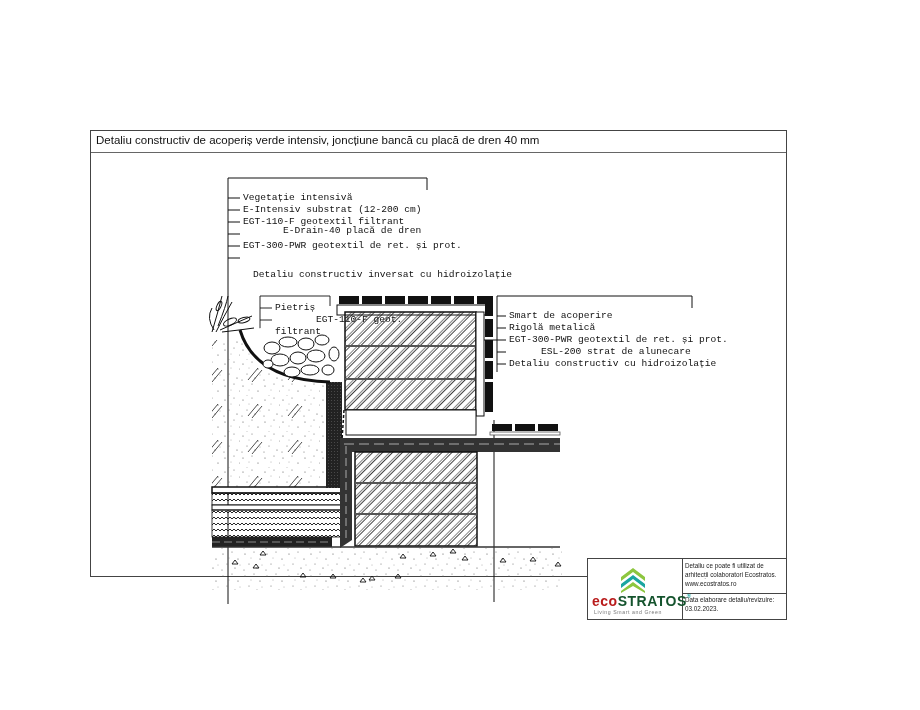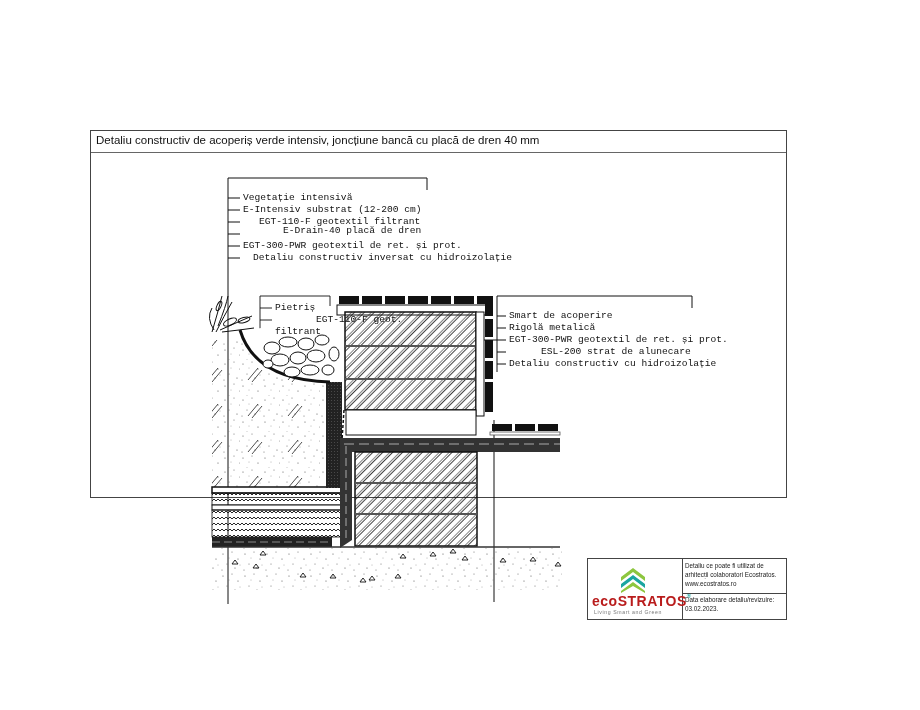--- a/index.html
+++ b/index.html
@@ -1,29 +1,29 @@
 <!DOCTYPE html>
 <html><head>
 <meta charset="utf-8">
 <style>
   html,body{margin:0;padding:0;background:#fff;}
   body{width:920px;height:710px;position:relative;overflow:hidden;font-family:"Liberation Sans","DejaVu Sans",sans-serif;}
-  .frame{position:absolute;left:90px;top:130px;width:697px;height:368px;border:1px solid #444;box-sizing:border-box;}
+  .frame{position:absolute;left:90px;top:130px;width:697px;height:447px;border:1px solid #444;box-sizing:border-box;}
   .title-row{position:absolute;left:0;top:0;right:0;height:21px;border-bottom:1px solid #666;}
   .title{position:absolute;left:5px;top:3px;font-size:11.5px;color:#111;white-space:nowrap;}
   svg.drawing{position:absolute;left:0;top:0;}
   .lbl{position:absolute;font-size:9.6px;color:#111;white-space:nowrap;line-height:12px;font-family:Liberation Mono, monospace;}
   .tb{position:absolute;left:587px;top:558px;width:200px;height:62px;border:1px solid #444;box-sizing:border-box;background:#fff;}
   .tb-logo{position:absolute;left:0;top:0;width:94px;height:60px;border-right:1px solid #444;}
   .tb-r1{position:absolute;left:94px;top:0;right:0;height:34px;border-bottom:1px solid #444;}
   .tb-r2{position:absolute;left:94px;top:34px;right:0;bottom:0;}
   .tb-txt{font-size:6.3px;color:#222;line-height:9px;padding:2px 3px;}
   .brand{position:absolute;left:4px;top:34px;font-size:14px;font-weight:bold;letter-spacing:0.5px;white-space:nowrap;}
   .brand .eco{color:#b91c1c;}
-  .brand .str{color:#b91c1c;}
+  .brand .str{color:#14532d;}
   .tagline{position:absolute;left:6px;top:50px;font-size:5.2px;color:#777;letter-spacing:0.6px;white-space:nowrap;}
 </style>
 </head>
 <body>
 
 <div class="frame">
   <div class="title-row">
     <span class="title">Detaliu constructiv de acoperiș verde intensiv, joncțiune bancă cu placă de dren 40 mm</span>
   </div>
 </div>
@@ -183,24 +183,24 @@
       <path d="M530 561 l3 -4 l3 4 z"></path>
     <path d="M555 566 l3 -4 l3 4 z"></path>
       <path d="M369 580 l3 -4 l3 4 z"></path>
       <path d="M395 578 l3 -4 l3 4 z"></path>
   </g>
 </svg>
 
 <div>
   <div class="lbl" style="left:243px;top:192px;">Vegetație intensivă</div>
   <div class="lbl" style="left:243px;top:204px;">E-Intensiv substrat (12-200 cm)</div>
-  <div class="lbl" style="left:243px;top:216px;margin-left:16px;">EGT-110-F geotextil filtrant</div>
+  <div class="lbl" style="left:243px;top:216px;">EGT-110-F geotextil filtrant</div>
   <div class="lbl" style="left:243px;top:225px;padding-left:40px;">E-Drain-40 placă de dren</div>
   <div class="lbl" style="left:243px;top:240px;">EGT-300-PWR geotextil de ret. și prot.</div>
-  <div class="lbl" style="left:243px;top:252px;padding-left:10px;">Detaliu constructiv inversat cu hidroizolație</div>
+  <div class="lbl" style="left:243px;top:269px;padding-left:10px;">Detaliu constructiv inversat cu hidroizolație</div>
 </div>
 
 <div>
   <div class="lbl" style="left:275px;top:302px;">Pietriș</div>
   <div class="lbl" style="left:275px;top:314px;margin-left:41px;">EGT-110-F geot.</div>
   <div class="lbl" style="left:275px;top:326px;">filtrant</div>
 </div>
 
 <div>
   <div class="lbl" style="left:509px;top:310px;">Smart de acoperire</div>

